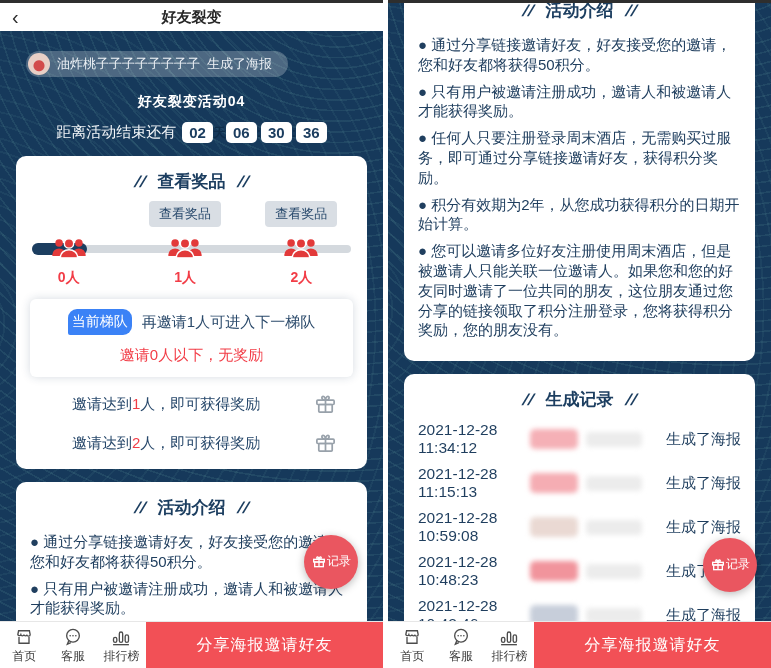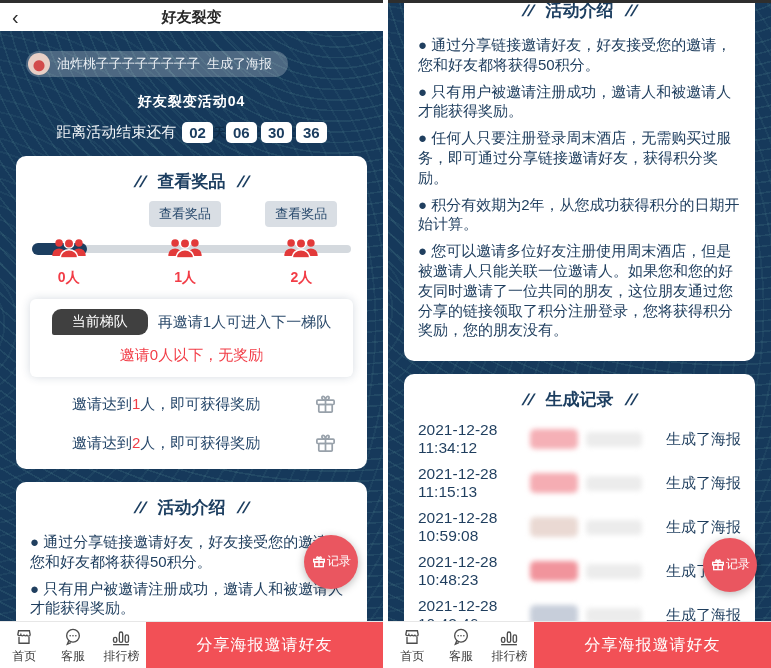--- a/index.html
+++ b/index.html
@@ -48,21 +48,21 @@
   .prize-btn { position:absolute; transform:translateX(-50%); background:#d9dee4; color:#27486b; font-size:13px; border:none; border-radius:4px; padding:4px 10px; cursor:pointer; white-space:nowrap; }
   .bar-area { position:relative; height:34px; margin-top:6px; }
   .track { position:absolute; left:2px; right:2px; top:12px; height:8px; background:#d4d9de; border-radius:4px; }
   .fill  { position:absolute; left:2px; top:10px; width:17%; height:12px; background:#1c3e60; border-radius:6px; }
   .ms-icon { position:absolute; top:2px; transform:translateX(-50%); width:36px; height:25px; }
   .ms-labels { position:relative; height:20px; margin-top:2px; }
   .ms-label { position:absolute; transform:translateX(-50%); color:#f23d47; font-size:14px;font-weight:bold; }
 
   .tier-box { margin:10px 0 0; background:#fff; border-radius:6px; box-shadow:0 0 10px rgba(25,55,90,0.18); padding:10px 8px 12px; }
   .tier-line1 { display:flex; align-items:center; justify-content:center; gap:10px; }
-  .tier-badge { background:#404040; color:#fff; font-size:14px; padding:4px 20px; border-radius:9px 9px 9px 2px; }
+  .tier-badge { background:#3b82f6; color:#fff; font-size:14px; padding:4px 4px; border-radius:9px 9px 9px 2px; }
   .tier-text { color:#2b4a6b; font-size:15px; }
   .tier-warn { text-align:center; color:#f23d47; font-size:15px; margin-top:11px; }
 
   .reward-row { display:flex; align-items:center; padding:0 16px 0 42px; margin-top:16px; }
   .reward-text { font-size:15px; color:#27486b; }
   .reward-text .num { color:#f23d47; }
   .reward-gift { margin-left:auto; width:23px; height:23px; cursor:pointer; }
 
   .bullet { font-size:15px; line-height:1.32; color:#203f5f; margin:7px 0; text-align:left; }
 

